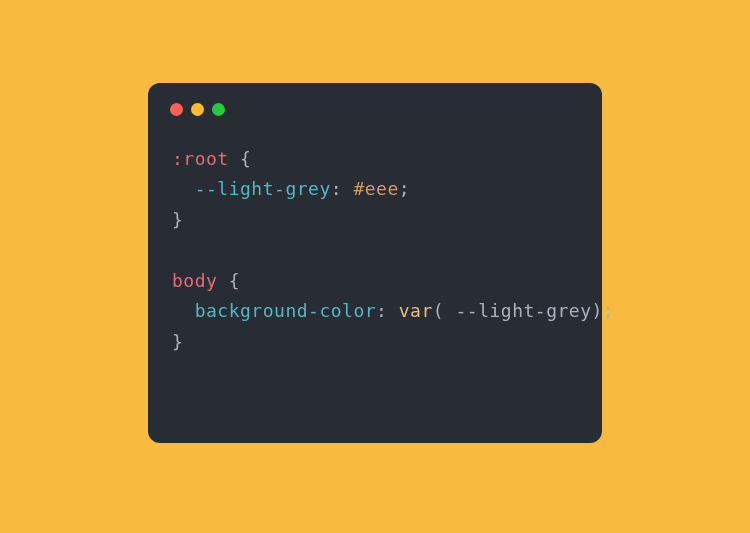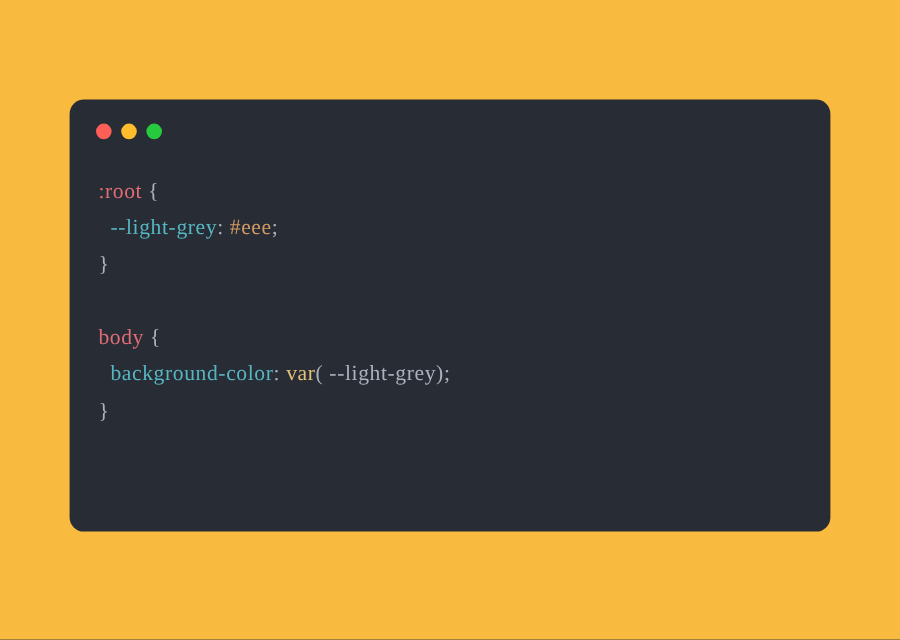--- a/index.html
+++ b/index.html
@@ -10,28 +10,27 @@
     body {
       width: 750px;
       height: 533px;
       background: #f9bb3f;
       display: flex;
       align-items: center;
       justify-content: center;
       font-family: Menlo, Consolas, "DejaVu Sans Mono", monospace;
     }
     .window {
-      width: 634px;
+      width: 454px;
       height: 360px;
       background: #282c34;
       border-radius: 12px;
       padding: 20px 24px 24px 24px;
       position: relative;
       margin-top: -8px;
-      font-family: Liberation Serif, serif;
     }
     .traffic-lights {
       display: flex;
       gap: 8px;
       margin-bottom: 28px;
       margin-left: -2px;
     }
     .dot {
       width: 13px;
       height: 13px;

